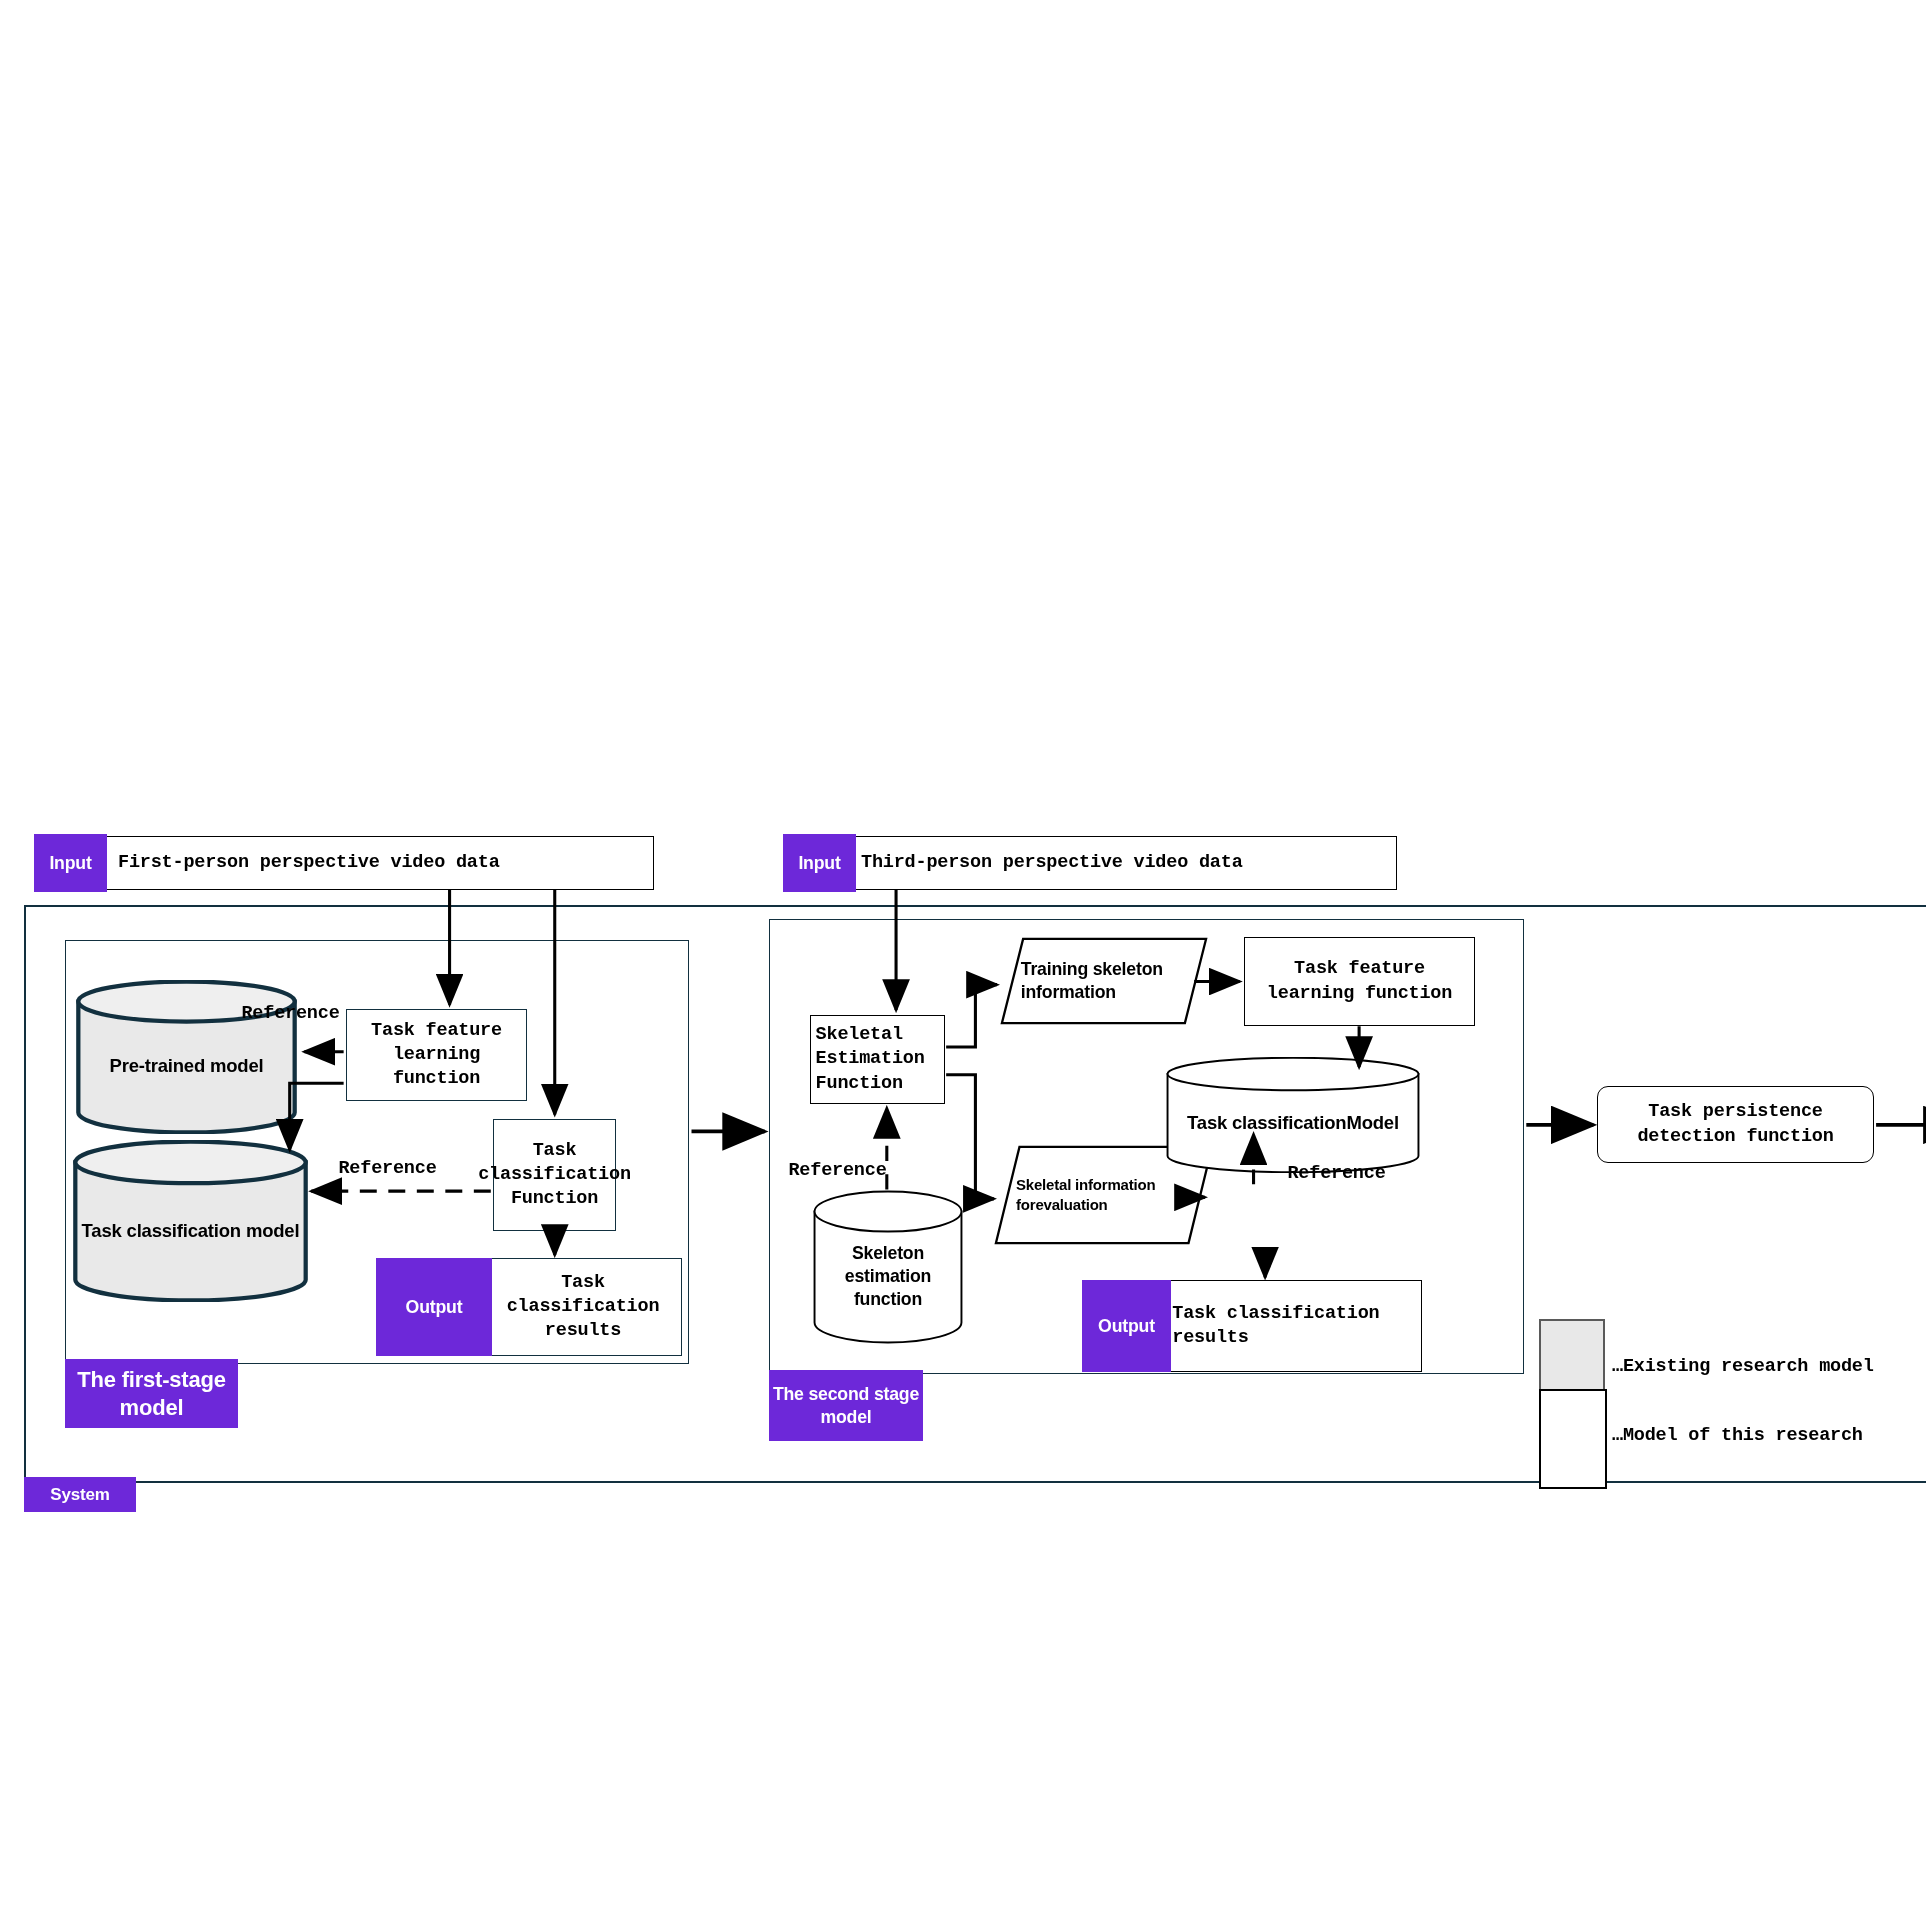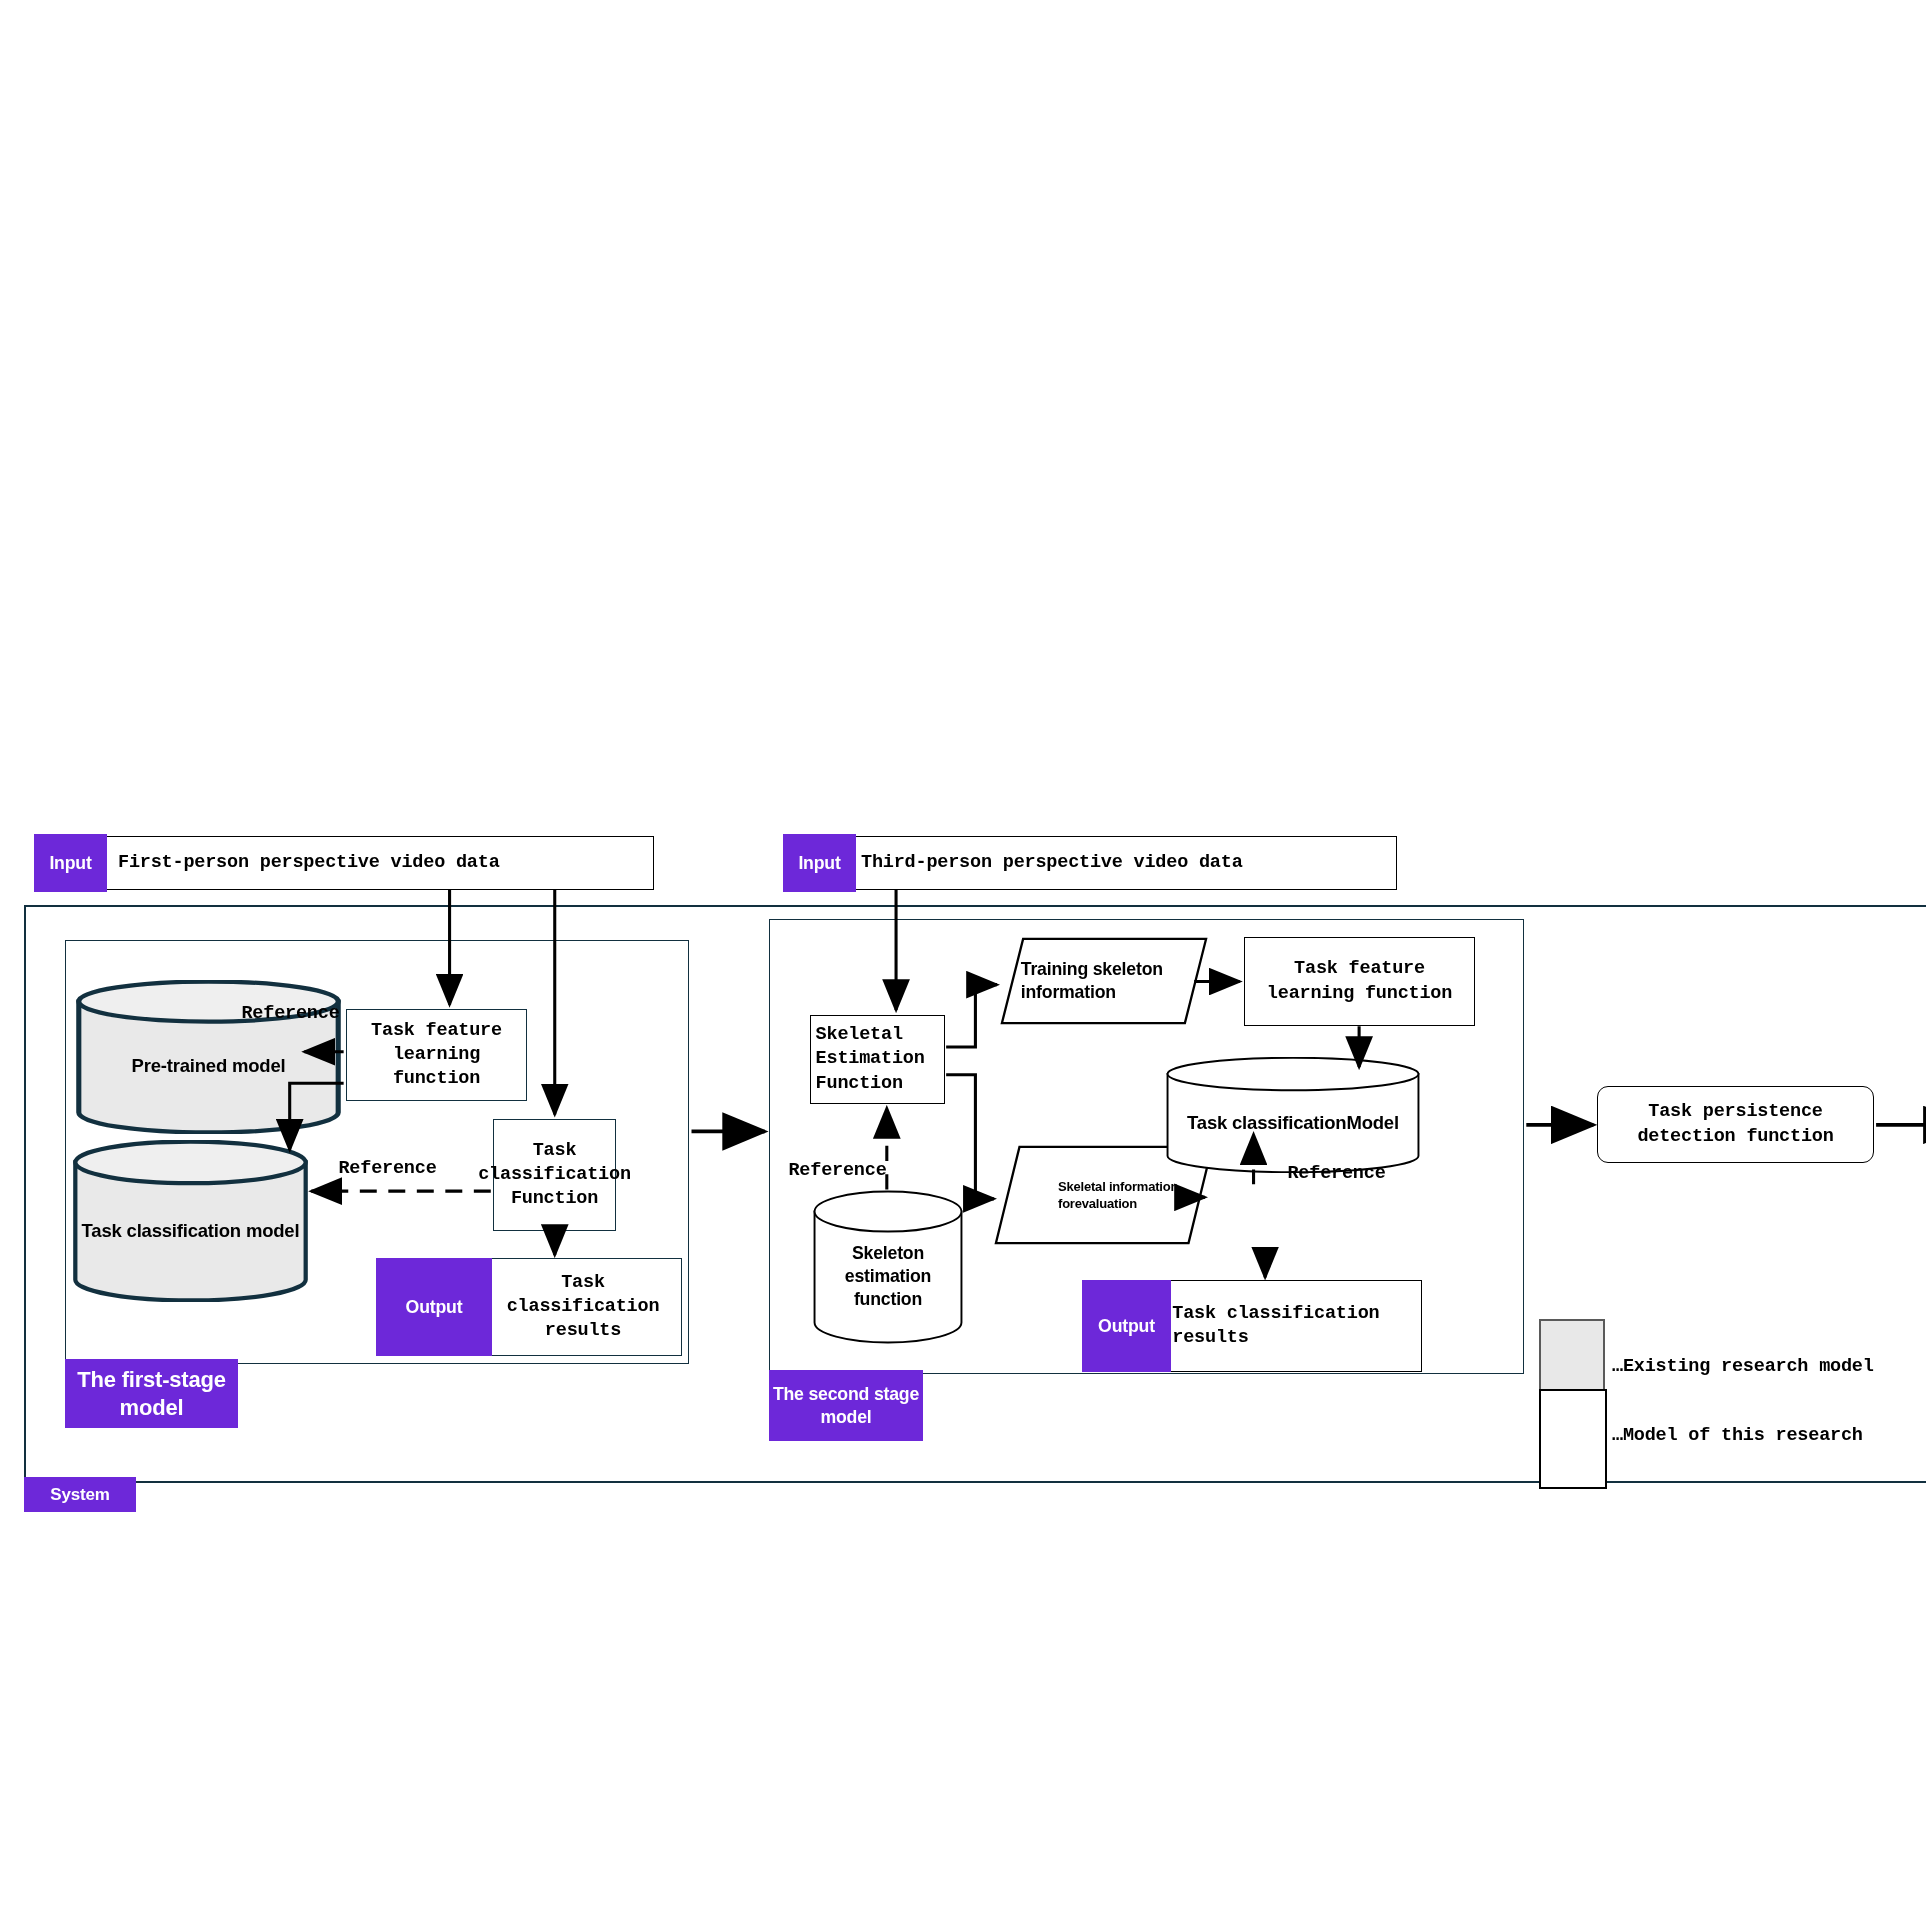--- a/index.html
+++ b/index.html
@@ -68,21 +68,21 @@
   <div class="abs chip" style="left:34px;top:834px;width:73px;height:58px;font-size:17.7px;">Input</div>
   <div class="abs txt left" style="left:118px;top:836px;width:524px;height:54px;font-size:18.5px;">First-person perspective video data</div>
 
   <div class="abs wbox-blk" style="left:846px;top:836px;width:551px;height:54px;"></div>
   <div class="abs chip" style="left:783px;top:834px;width:73px;height:58px;font-size:17.7px;">Input</div>
   <div class="abs txt left" style="left:861px;top:836px;width:524px;height:54px;font-size:18.5px;">Third-person perspective video data</div>
 
   <div class="abs frame-thin" style="left:65px;top:940px;width:624px;height:424px;"></div>
   <div class="abs chip" style="left:65px;top:1359px;width:173px;height:69px;font-size:22px;">The first-stage model</div>
 
-  <div class="cyl" style="left:76px;top:980px;width:265px;height:154px;">
+  <div class="cyl" style="left:76px;top:980px;width:221px;height:154px;">
     <svg viewBox="0 0 570 400" preserveAspectRatio="none">
       <path d="M6 56 L6 344 A 279 52 0 0 0 564 344 L564 56 Z" fill="#e9e9e9" stroke="#12303f" stroke-width="11"></path>
       <ellipse cx="285" cy="56" rx="279" ry="52" fill="#efefef" stroke="#12303f" stroke-width="11"></ellipse>
     </svg>
     <div class="cyl-label" style="font-size:18.5px;">Pre-trained model</div>
   </div>
 
   <div class="cyl" style="left:73px;top:1140px;width:235px;height:162px;">
     <svg viewBox="0 0 610 420" preserveAspectRatio="none">
       <path d="M6 58 L6 362 A 299 54 0 0 0 604 362 L604 58 Z" fill="#e9e9e9" stroke="#12303f" stroke-width="11"></path>
@@ -119,21 +119,21 @@
     <svg viewBox="0 0 540 228" preserveAspectRatio="none">
       <polygon points="60,5 535,5 480,223 5,223" fill="#ffffff" stroke="#000000" stroke-width="6"></polygon>
     </svg>
     <div class="para-label" style="font-size:17.7px;">Training skeleton information</div>
   </div>
 
   <div class="para" style="left:994px;top:1145px;width:220px;height:100px;">
     <svg viewBox="0 0 570 260" preserveAspectRatio="none">
       <polygon points="66,5 565,5 504,255 5,255" fill="#ffffff" stroke="#000000" stroke-width="6"></polygon>
     </svg>
-    <div class="para-label" style="font-size:13px;margin-left:42px;">Skeletal information forevaluation</div>
+    <div class="para-label" style="font-size:15px;">Skeletal information forevaluation</div>
   </div>
 
   <div class="abs wbox-blk txt" style="left:1244px;top:937px;width:231px;height:89px;font-size:18.5px;padding:1.5px 5.4px;">Task feature learning function</div>
 
   <div class="cyl" style="left:1166px;top:1057px;width:254px;height:116px;">
     <svg viewBox="0 0 660 300" preserveAspectRatio="none">
       <path d="M4 44 L4 256 A 326 42 0 0 0 656 256 L656 44 Z" fill="#ffffff" stroke="#000000" stroke-width="5"></path>
       <ellipse cx="330" cy="44" rx="326" ry="42" fill="#ffffff" stroke="#000000" stroke-width="5"></ellipse>
     </svg>
     <div class="cyl-label" style="font-size:18.5px;top:18%;">Task classificationModel</div>

